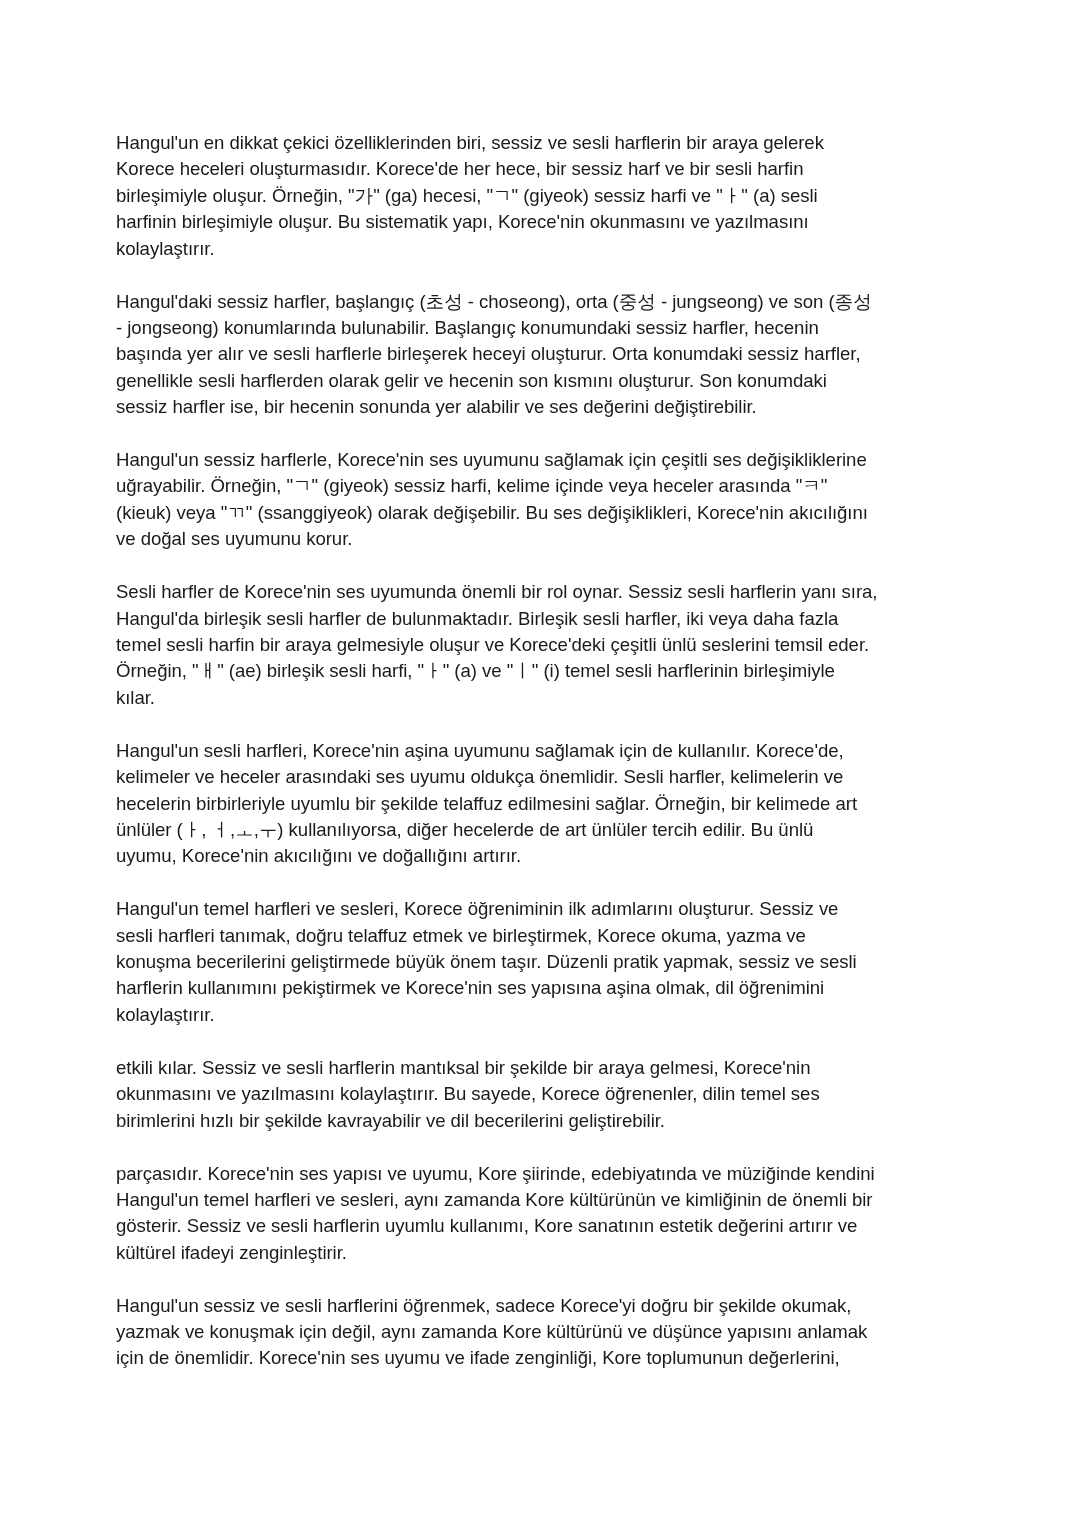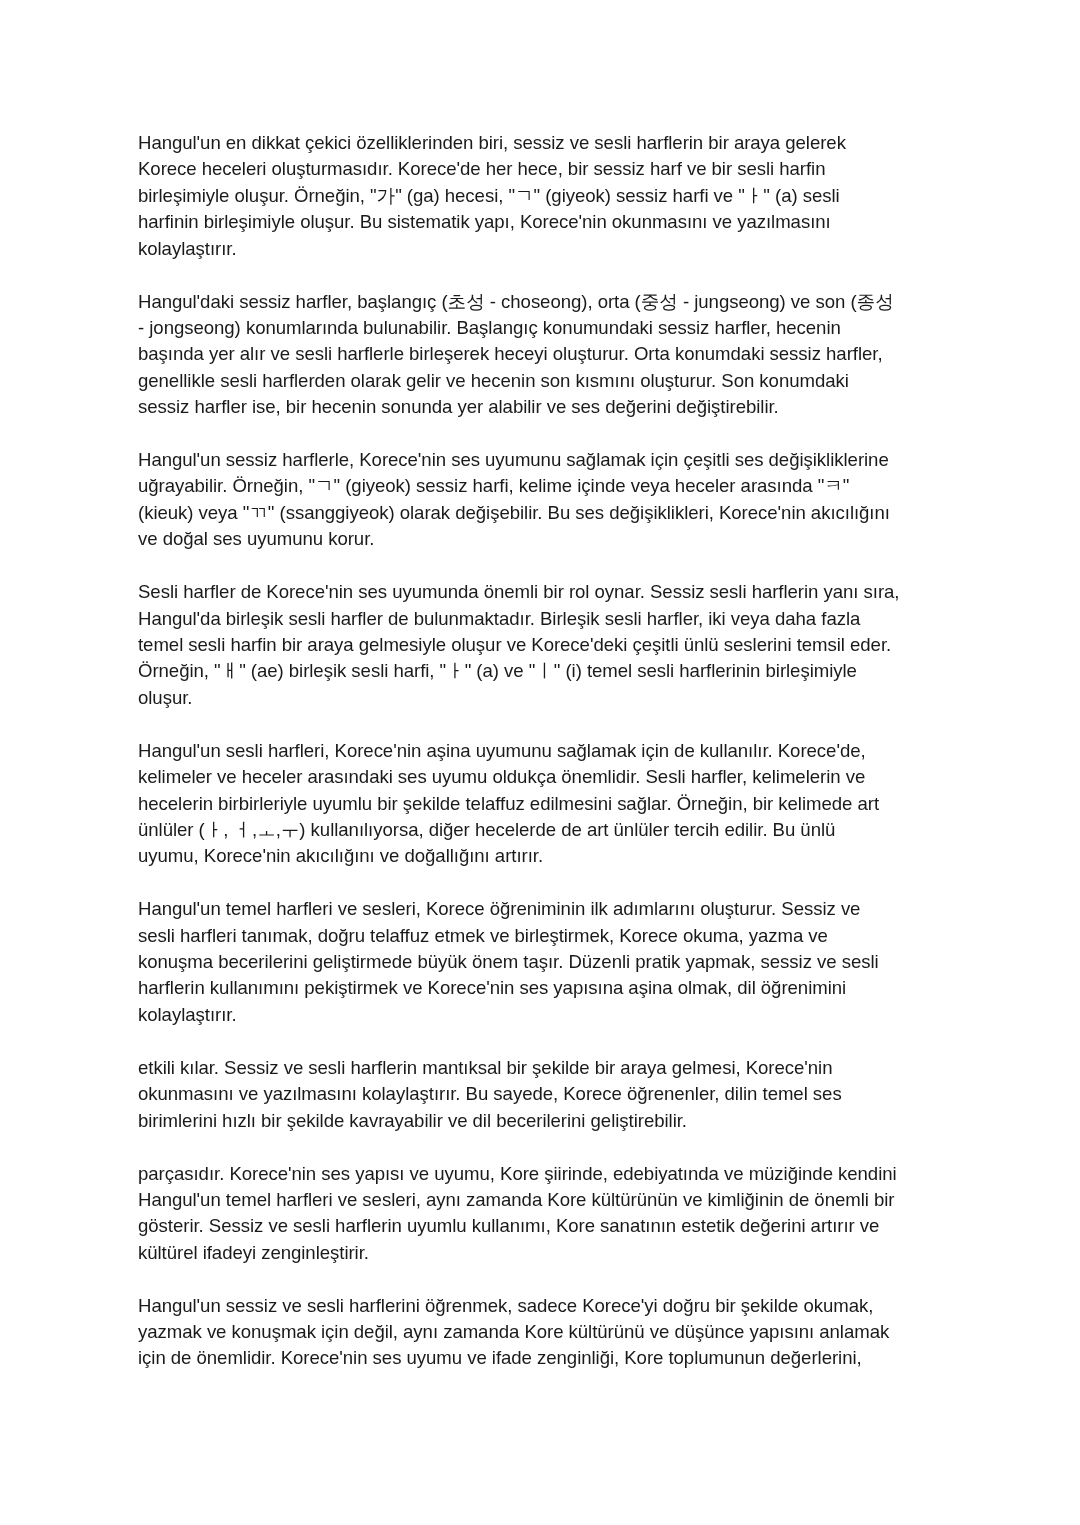--- a/index.html
+++ b/index.html
@@ -10,21 +10,21 @@
     body {
       width: 1080px;
       height: 1525px;
       position: relative;
       overflow: hidden;
       font-family: "Liberation Sans", "DejaVu Sans", sans-serif;
       color: #1a1a1a;
     }
     .page {
       position: absolute;
-      left: 138px;
+      left: 116px;
       top: 130px;
       width: 830px;
     }
     .para {
       margin: 0 0 26.5px 0;
     }
     .line {
       display: block;
       font-size: 18.6px;
       line-height: 26.4px;
@@ -58,21 +58,21 @@
     <span class="line">uğrayabilir. Örneğin, "ㄱ" (giyeok) sessiz harfi, kelime içinde veya heceler arasında "ㅋ"</span>
     <span class="line">(kieuk) veya "ㄲ" (ssanggiyeok) olarak değişebilir. Bu ses değişiklikleri, Korece'nin akıcılığını</span>
     <span class="line">ve doğal ses uyumunu korur.</span>
   </div>
 
   <div class="para">
     <span class="line">Sesli harfler de Korece'nin ses uyumunda önemli bir rol oynar. Sessiz sesli harflerin yanı sıra,</span>
     <span class="line">Hangul'da birleşik sesli harfler de bulunmaktadır. Birleşik sesli harfler, iki veya daha fazla</span>
     <span class="line">temel sesli harfin bir araya gelmesiyle oluşur ve Korece'deki çeşitli ünlü seslerini temsil eder.</span>
     <span class="line">Örneğin, "ㅐ" (ae) birleşik sesli harfi, "ㅏ" (a) ve "ㅣ" (i) temel sesli harflerinin birleşimiyle</span>
-    <span class="line">oluşur.</span>
+    <span class="line">kılar.</span>
   </div>
 
   <div class="para">
     <span class="line">Hangul'un sesli harfleri, Korece'nin aşina uyumunu sağlamak için de kullanılır. Korece'de,</span>
     <span class="line">kelimeler ve heceler arasındaki ses uyumu oldukça önemlidir. Sesli harfler, kelimelerin ve</span>
     <span class="line">hecelerin birbirleriyle uyumlu bir şekilde telaffuz edilmesini sağlar. Örneğin, bir kelimede art</span>
     <span class="line">ünlüler (ㅏ, ㅓ,ㅗ,ㅜ) kullanılıyorsa, diğer hecelerde de art ünlüler tercih edilir. Bu ünlü</span>
     <span class="line">uyumu, Korece'nin akıcılığını ve doğallığını artırır.</span>
   </div>
 

